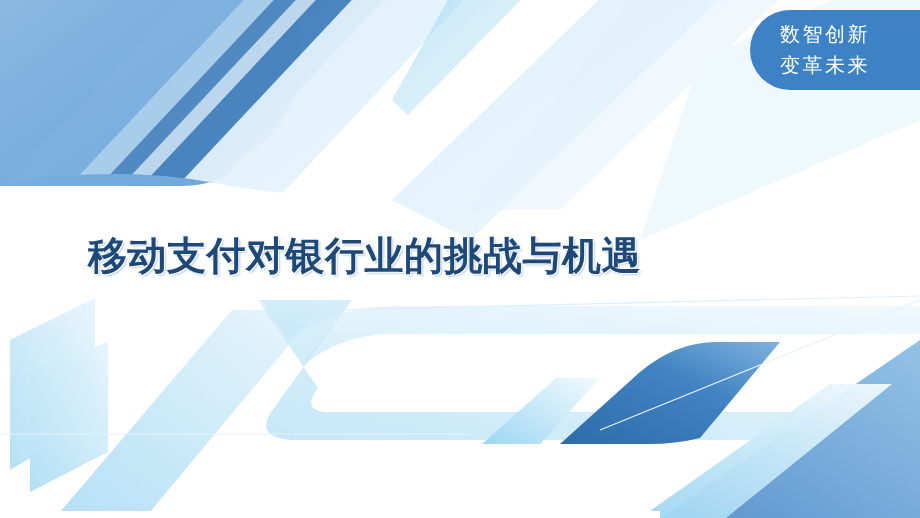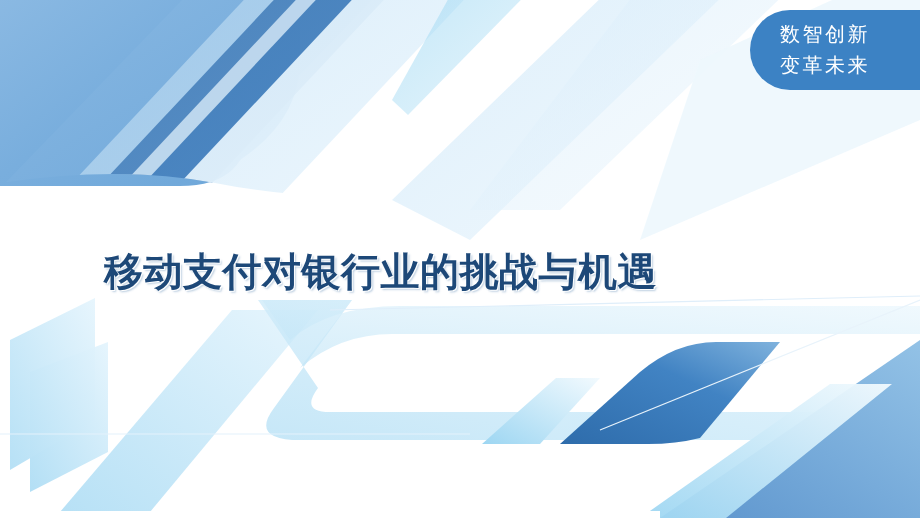--- a/index.html
+++ b/index.html
@@ -50,21 +50,21 @@
     letter-spacing: 2.5px;
     white-space: nowrap;
     font-family: "Liberation Sans", "DejaVu Sans", sans-serif;
   }
 
   
   #slide-title {
     position: absolute;
     left: 88px;
     top: 232px;
-    margin: 16px;
+    margin: 0;
     font-size: 39px;
     font-weight: bold;
     letter-spacing: 0.5px;
     line-height: 48px;
     white-space: nowrap;
     color: #1d4878;
     text-shadow:
        1px  1px 0 rgba(255,255,255,0.95),
        2px  2px 2px rgba(180,200,220,0.85),
       -1px -1px 0 rgba(255,255,255,0.55);

